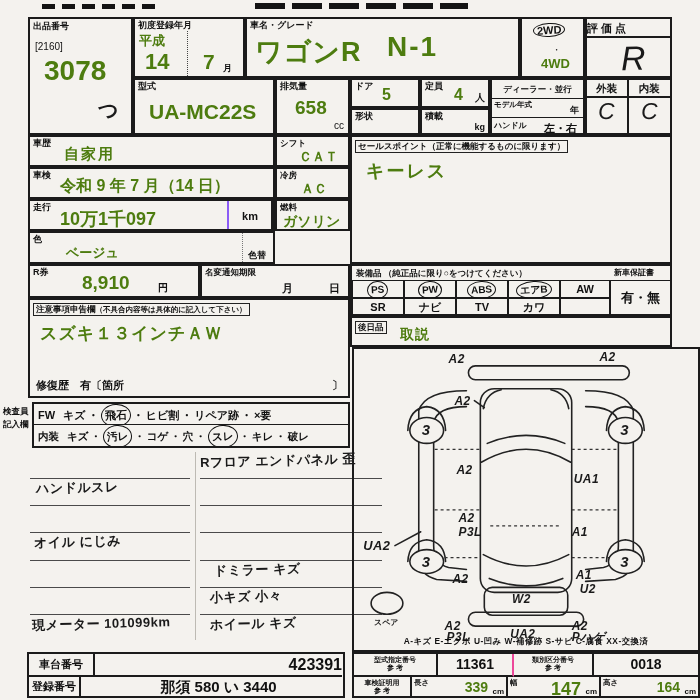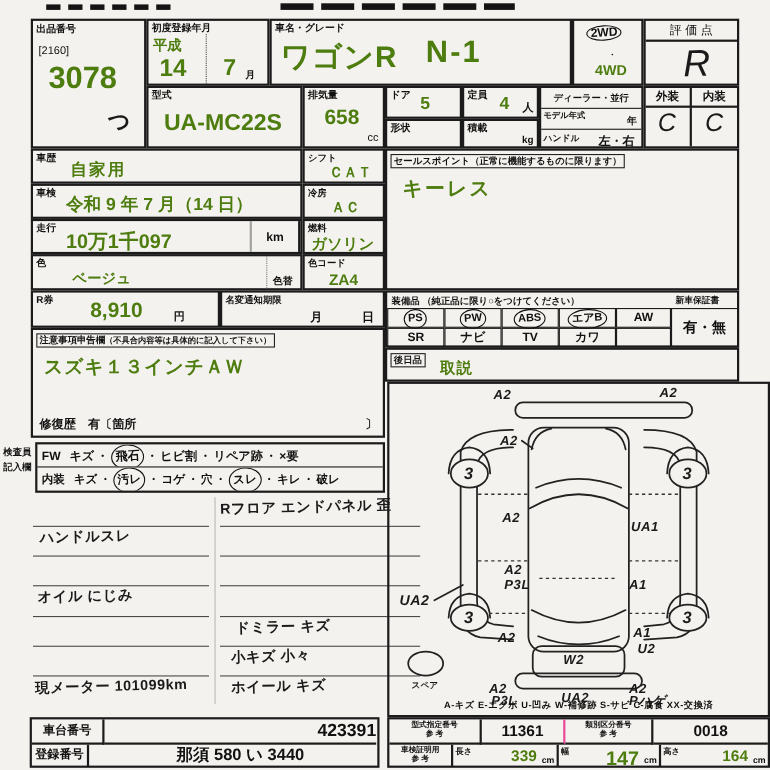--- a/index.html
+++ b/index.html
@@ -71,21 +71,21 @@
     <span class="val" style="left:140px;top:12px;font-size:28px;letter-spacing:2px">N-1</span>
   </div>
 
   <div class="bx" style="left:520px;top:17px;width:65px;height:61px">
     <span class="abs" style="left:11px;top:4px;font-size:11px;font-weight:bold"><span class="circ">2WD</span></span>
     <span class="abs" style="left:30px;top:25px;font-size:9px">・</span>
     <span class="val" style="left:19px;top:37px;font-size:13px">4WD</span>
   </div>
 
   <div class="bx" style="left:585px;top:17px;width:87px;height:61px;border-width:2.5px">
-    <div class="abs" style="left:0;top:0;width:100%;height:19px;border-bottom:2px solid #1b1b1b;text-align:center;font-size:11px;font-weight:normal;line-height:18px">評 価 点</div>
+    <div class="abs" style="left:0;top:0;width:100%;height:19px;border-bottom:2px solid #1b1b1b;text-align:left;font-size:11px;font-weight:bold;line-height:18px">評 価 点</div>
     <span class="abs hw hwbig" style="left:34px;top:20px;font-size:34px">R</span>
   </div>
 
   <div class="bx" style="left:133px;top:78px;width:142px;height:57px">
     <span class="lb" style="left:3px;top:2px">型式</span>
     <span class="val" style="left:14px;top:20px;font-size:21px">UA-MC22S</span>
   </div>
 
   <div class="bx" style="left:275px;top:78px;width:75px;height:57px">
     <span class="lb" style="left:3px;top:2px">排気量</span>
@@ -144,36 +144,32 @@
     <span class="val" style="left:30px;top:7px;font-size:16px">令和 9 年 7 月（14 日）</span>
   </div>
   <div class="bx" style="left:275px;top:167px;width:75px;height:32px">
     <span class="lb" style="left:3px;top:2px;font-size:8.5px">冷房</span>
     <span class="val" style="left:24px;top:11px;font-size:13px">ＡＣ</span>
   </div>
 
   <div class="bx" style="left:28px;top:199px;width:247px;height:32px">
     <span class="lb" style="left:3px;top:2px">走行</span>
     <span class="val" style="left:30px;top:6px;font-size:18px">10万1千097</span>
-    <div class="abs" style="left:197px;top:0;width:46px;height:100%;border-left:2px solid #a3a3a3;border-right:2px solid #1b1b1b;text-align:center;font-size:11px;font-weight:bold;line-height:30px">km</div>
+    <div class="abs" style="left:197px;top:0;width:46px;height:100%;border-left:2px solid #8b5cf6;border-right:2px solid #1b1b1b;text-align:center;font-size:11px;font-weight:bold;line-height:30px">km</div>
   </div>
   <div class="bx" style="left:275px;top:199px;width:75px;height:32px">
     <span class="lb" style="left:3px;top:2px;font-size:8.5px">燃料</span>
     <span class="val" style="left:6px;top:12px;font-size:14px">ガソリン</span>
   </div>
 
   <div class="bx" style="left:28px;top:231px;width:247px;height:33px">
     <span class="lb" style="left:3px;top:2px">色</span>
     <span class="val" style="left:36px;top:11px;font-size:13px">ベージュ</span>
     <span class="dotdiv" style="left:212px;top:0;height:100%"></span>
     <span class="lb" style="left:218px;bottom:2px;top:auto;font-size:9px">色替</span>
-  </div>
-  <div class="bx" style="left:275px;top:231px;width:75px;height:33px">
-    <span class="lb" style="left:3px;top:2px;font-size:8.5px">色コード</span>
-    <span class="val" style="left:22px;top:13px;font-size:14px">ZA4</span>
   </div>
 
   <div class="bx" style="left:28px;top:264px;width:172px;height:34px">
     <span class="lb" style="left:3px;top:2px">R券</span>
     <span class="val" style="left:52px;top:6px;font-size:19px">8,910</span>
     <span class="abs" style="left:128px;top:15px;font-size:10px;font-weight:bold">円</span>
   </div>
   <div class="bx" style="left:200px;top:264px;width:150px;height:34px">
     <span class="lb" style="left:3px;top:2px;font-size:8.5px">名変通知期限</span>
     <span class="abs" style="left:80px;top:15px;font-size:11px;font-weight:bold">月</span>

